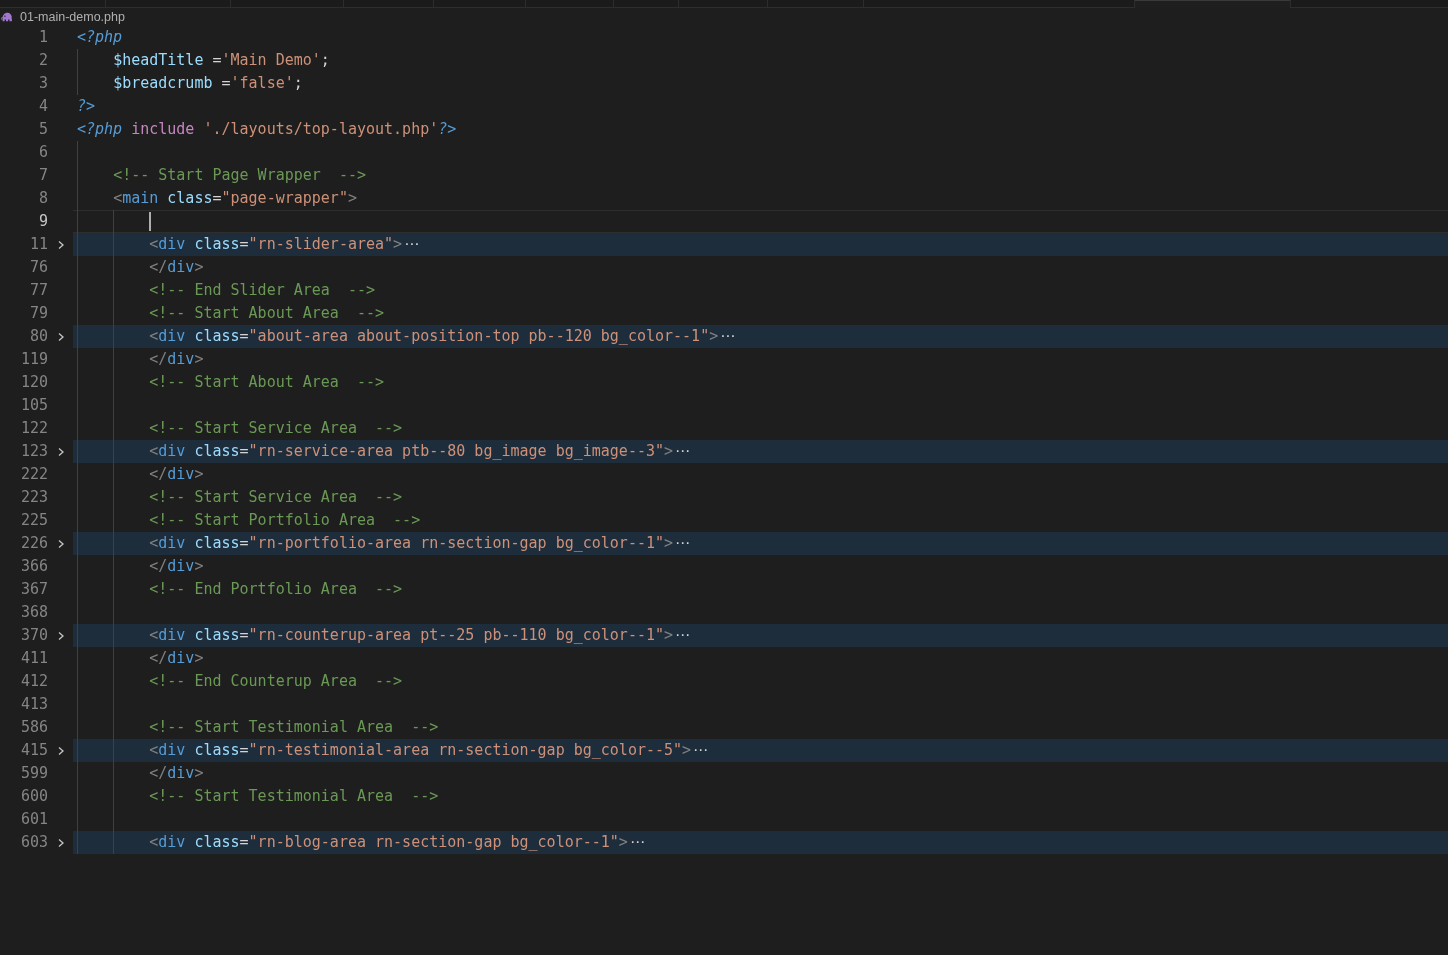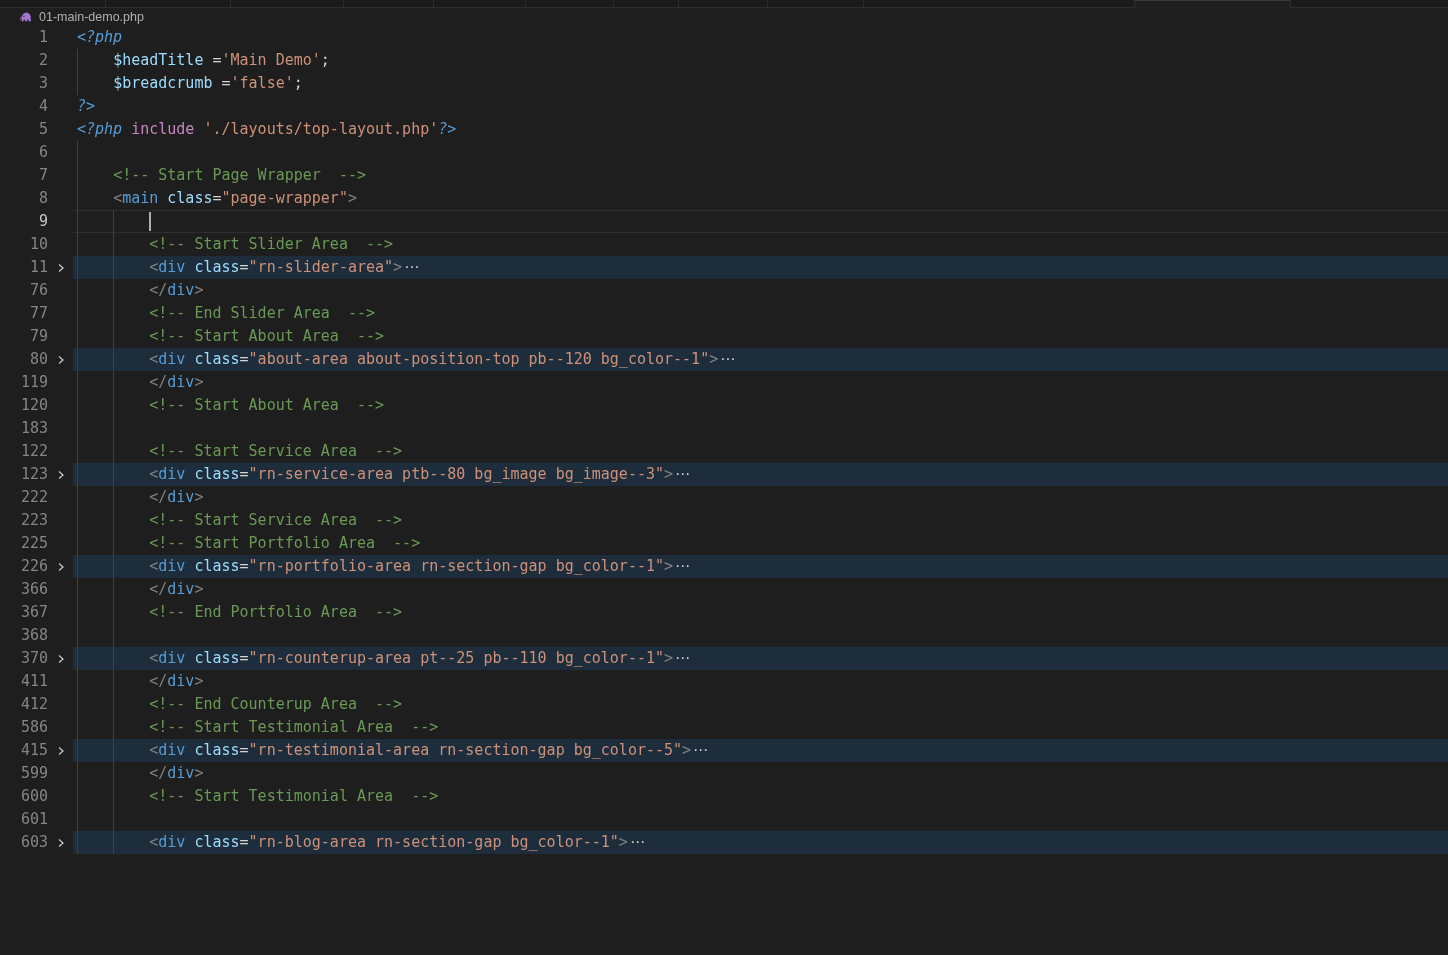--- a/index.html
+++ b/index.html
@@ -9,21 +9,21 @@
     font-family:"DejaVu Sans Mono","DejaVu Sans",monospace;
   }
   
   .tab-strip{position:relative;height:8px;background:var(--c-strip-bg,#1b1b1b);}
   .tab-strip .divider{position:absolute;top:0;bottom:0;width:1px;background:var(--c-strip-divider,#2d2d2d);}
   .tab-strip .bottom-border{position:absolute;left:0;right:0;bottom:0;height:1px;background:var(--c-strip-divider,#2d2d2d);}
   .tab-strip .active-slot{position:absolute;top:0;bottom:0;background:var(--c-active-tab-bg,#1f1f1f);border-top:1px solid #3a3a3a;}
   
   .breadcrumb-row{
     height:18px;display:flex;align-items:center;gap:6px;
-    padding-left:19px;background:var(--c-background,#1e1e1e);
+    background:var(--c-background,#1e1e1e);
     font-family:"Liberation Sans",sans-serif;font-size:12.5px;
     color:var(--c-breadcrumb-text,#b0b0b0);
   }
   .breadcrumb-row svg{display:block;}
   
   .editor{position:relative;}
   .row{display:flex;height:23px;line-height:23px;font-size:15px;}
   .g-num{width:48px;flex:none;text-align:right;color:var(--c-line-number,#858585);user-select:none;}
   .row.current .g-num{color:var(--c-line-number-active,#c6c6c6);}
   .g-fold{width:25px;flex:none;display:flex;align-items:center;justify-content:center;}
@@ -115,25 +115,20 @@
     <div class="row">
       <div class="g-num">8</div>
       <div class="g-fold"></div>
       <div class="content"><div class="guide" style="left: 4px;"></div><span class="tk-ws">    </span><span class="tk-pu">&lt;</span><span class="tk-tg">main</span><span class="tk-ws"> </span><span class="tk-at">class</span><span class="tk-op">=</span><span class="tk-st">"page-wrapper"</span><span class="tk-pu">&gt;</span></div>
     </div>
     <div class="row current">
       <div class="g-num">9</div>
       <div class="g-fold"></div>
       <div class="content"><div class="guide" style="left: 4px;"></div><div class="guide" style="left: 40.12px;"></div><div class="cursor" style="left: 76.24px;"></div></div>
     </div>
-    <div class="row">
-      <div class="g-num">10</div>
-      <div class="g-fold"></div>
-      <div class="content"><div class="guide" style="left: 4px;"></div><div class="guide" style="left: 40.12px;"></div><span class="tk-ws">        </span><span class="tk-cm">&lt;!-- Start Slider Area  --&gt;</span></div>
-    </div>
     <div class="row folded">
       <div class="g-num">11</div>
       <div class="g-fold">
         <svg width="10" height="10" viewBox="0 0 10 10">
           <path d="M3 1.5 L7 5 L3 8.5" fill="none" stroke="#c5c5c5" stroke-width="1.3"></path>
         </svg>
       </div>
       <div class="content"><div class="guide" style="left: 4px;"></div><div class="guide" style="left: 40.12px;"></div><span class="tk-ws">        </span><span class="tk-pu">&lt;</span><span class="tk-tg">div</span><span class="tk-ws"> </span><span class="tk-at">class</span><span class="tk-op">=</span><span class="tk-st">"rn-slider-area"</span><span class="tk-pu">&gt;</span><span class="tk-el">⋯</span></div>
     </div>
     <div class="row">
@@ -164,21 +159,21 @@
       <div class="g-num">119</div>
       <div class="g-fold"></div>
       <div class="content"><div class="guide" style="left: 4px;"></div><div class="guide" style="left: 40.12px;"></div><span class="tk-ws">        </span><span class="tk-pu">&lt;/</span><span class="tk-tg">div</span><span class="tk-pu">&gt;</span></div>
     </div>
     <div class="row">
       <div class="g-num">120</div>
       <div class="g-fold"></div>
       <div class="content"><div class="guide" style="left: 4px;"></div><div class="guide" style="left: 40.12px;"></div><span class="tk-ws">        </span><span class="tk-cm">&lt;!-- Start About Area  --&gt;</span></div>
     </div>
     <div class="row">
-      <div class="g-num">183</div>
+      <div class="g-num">105</div>
       <div class="g-fold"></div>
       <div class="content"><div class="guide" style="left: 4px;"></div><div class="guide" style="left: 40.12px;"></div></div>
     </div>
     <div class="row">
       <div class="g-num">122</div>
       <div class="g-fold"></div>
       <div class="content"><div class="guide" style="left: 4px;"></div><div class="guide" style="left: 40.12px;"></div><span class="tk-ws">        </span><span class="tk-cm">&lt;!-- Start Service Area  --&gt;</span></div>
     </div>
     <div class="row folded">
       <div class="g-num">123</div>
@@ -241,20 +236,25 @@
       <div class="g-num">411</div>
       <div class="g-fold"></div>
       <div class="content"><div class="guide" style="left: 4px;"></div><div class="guide" style="left: 40.12px;"></div><span class="tk-ws">        </span><span class="tk-pu">&lt;/</span><span class="tk-tg">div</span><span class="tk-pu">&gt;</span></div>
     </div>
     <div class="row">
       <div class="g-num">412</div>
       <div class="g-fold"></div>
       <div class="content"><div class="guide" style="left: 4px;"></div><div class="guide" style="left: 40.12px;"></div><span class="tk-ws">        </span><span class="tk-cm">&lt;!-- End Counterup Area  --&gt;</span></div>
     </div>
     <div class="row">
+      <div class="g-num">413</div>
+      <div class="g-fold"></div>
+      <div class="content"><div class="guide" style="left: 4px;"></div><div class="guide" style="left: 40.12px;"></div></div>
+    </div>
+    <div class="row">
       <div class="g-num">586</div>
       <div class="g-fold"></div>
       <div class="content"><div class="guide" style="left: 4px;"></div><div class="guide" style="left: 40.12px;"></div><span class="tk-ws">        </span><span class="tk-cm">&lt;!-- Start Testimonial Area  --&gt;</span></div>
     </div>
     <div class="row folded">
       <div class="g-num">415</div>
       <div class="g-fold">
         <svg width="10" height="10" viewBox="0 0 10 10">
           <path d="M3 1.5 L7 5 L3 8.5" fill="none" stroke="#c5c5c5" stroke-width="1.3"></path>
         </svg>

